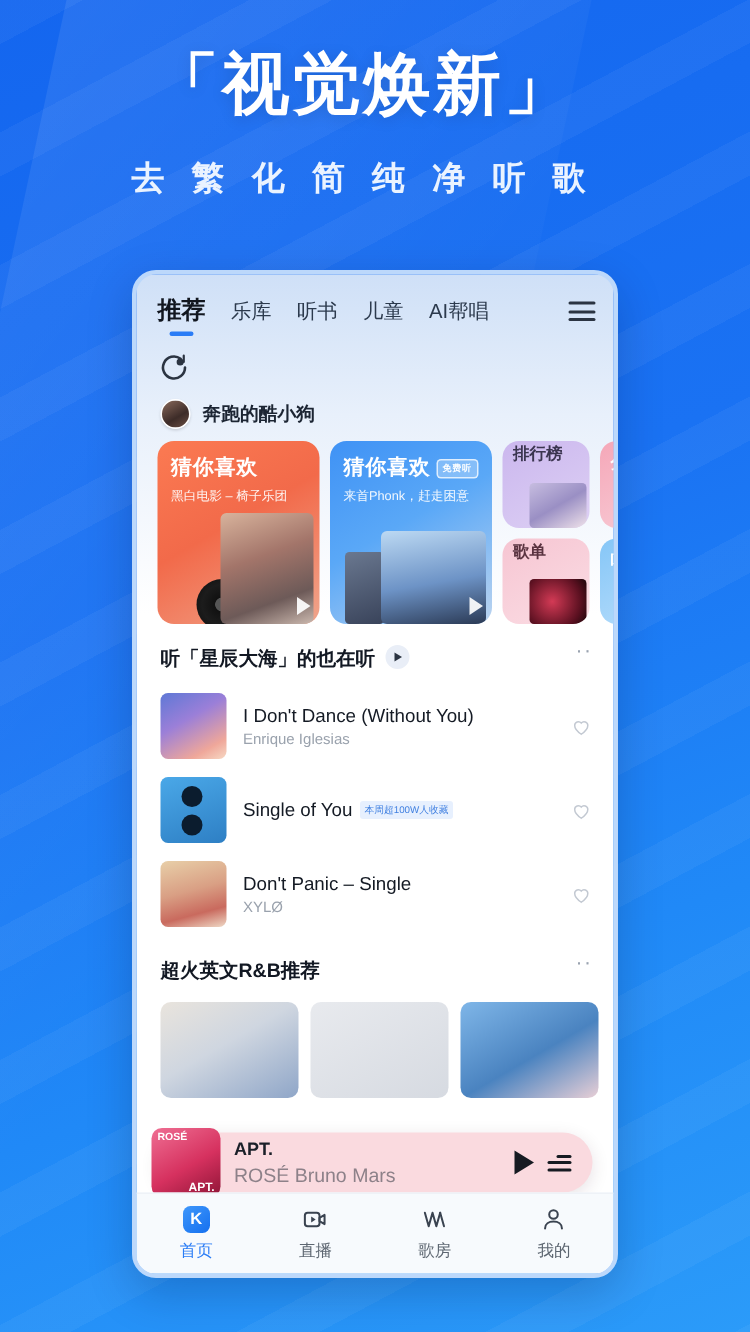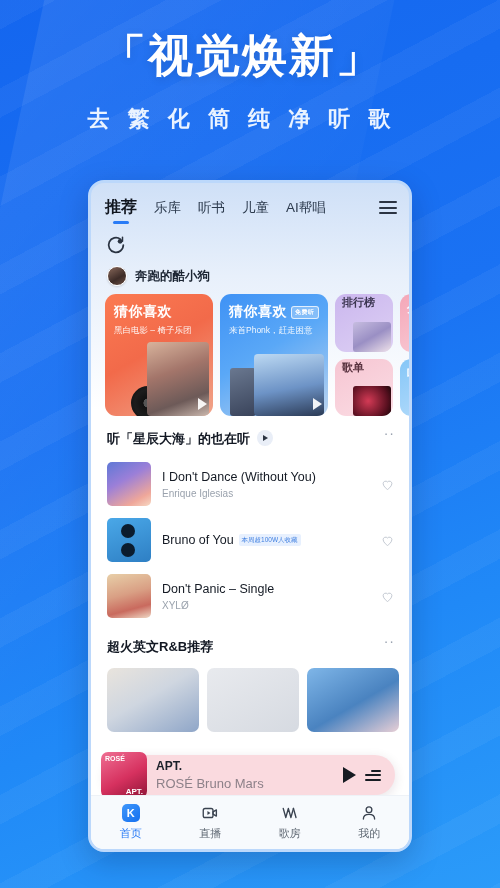--- a/index.html
+++ b/index.html
@@ -297,21 +297,21 @@
     </div>
     <svg class="heart" viewBox="0 0 24 24">
       <path d="M12 20s-7-4.7-7-9.3A4 4 0 0 1 12 8a4 4 0 0 1 7 2.7C19 15.3 12 20 12 20z" fill="none" stroke="#c3c9d2" stroke-width="1.6"></path>
     </svg>
   </div>
 
   <div class="song">
     <div class="song-cover sc2"></div>
     <div class="song-meta">
       <div class="song-title">
-        <span class="t">Bruno of You</span>
+        <span class="t">Single of You</span>
         <span class="badge-hot">本周超100W人收藏</span>
       </div>
     </div>
     <svg class="heart" viewBox="0 0 24 24">
       <path d="M12 20s-7-4.7-7-9.3A4 4 0 0 1 12 8a4 4 0 0 1 7 2.7C19 15.3 12 20 12 20z" fill="none" stroke="#c3c9d2" stroke-width="1.6"></path>
     </svg>
   </div>
 
   <div class="song">
     <div class="song-cover sc3"></div>

